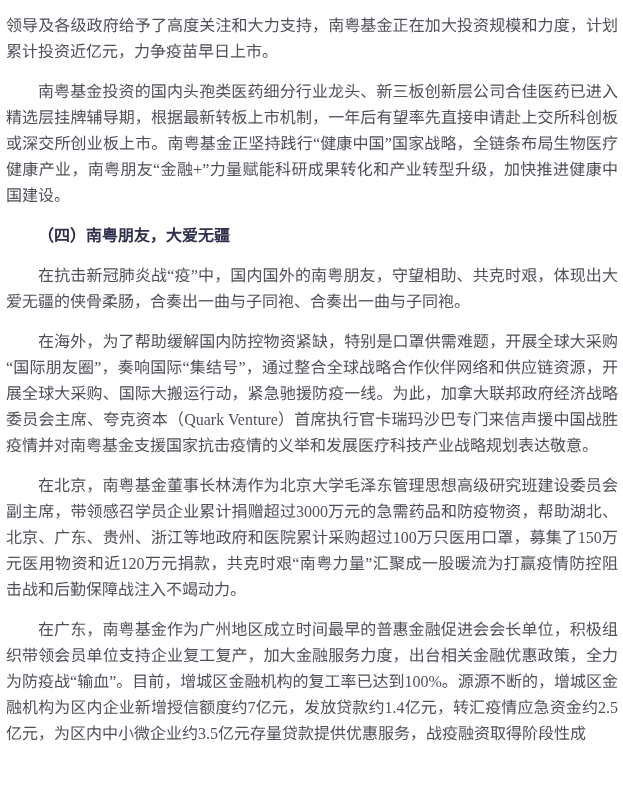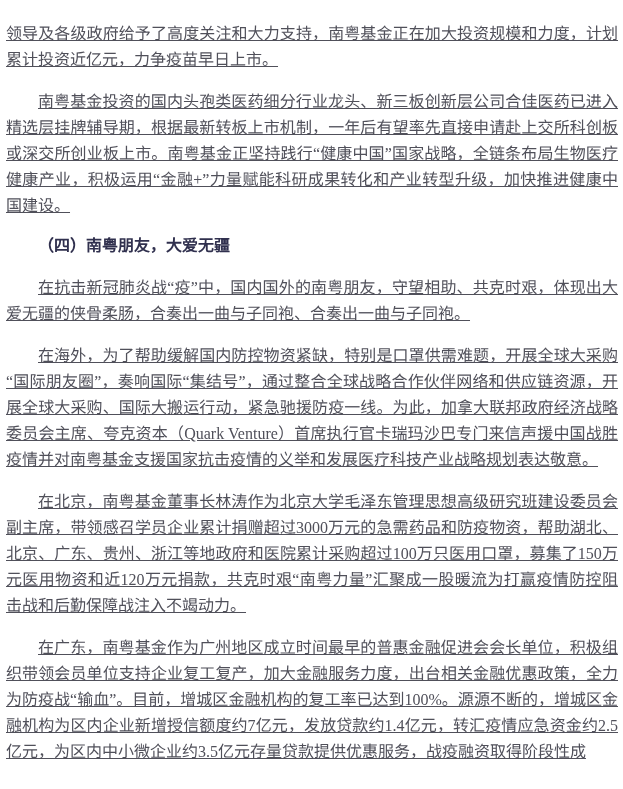--- a/index.html
+++ b/index.html
@@ -18,43 +18,42 @@
       height: 789px;
       padding: 5px 5px 0 6px;
       font-family: "Liberation Serif", "DejaVu Serif", serif;
       font-size: 16px;
       line-height: 26px;
       color: #50505a;
       text-align: justify;
       overflow: hidden;
     }
     .para {
-      margin: 16px 0 14px 0;
+      margin: 8px 0 14px 0;
       text-indent: 2em;
-      text-decoration: underline;
     }
     .para.no-indent {
       text-indent: 0;
     }
     .section-heading {
       margin: 3px 0 14px 0;
       font-size: 16px;
       line-height: 26px;
       font-weight: bold;
       color: #30304e;
       text-indent: 2em;
     }
   </style>
 </head>
 <body>
 
 <main class="doc">
   <p class="para no-indent">领导及各级政府给予了高度关注和大力支持，南粤基金正在加大投资规模和力度，计划累计投资近亿元，力争疫苗早日上市。</p>
 
-  <p class="para">南粤基金投资的国内头孢类医药细分行业龙头、新三板创新层公司合佳医药已进入精选层挂牌辅导期，根据最新转板上市机制，一年后有望率先直接申请赴上交所科创板或深交所创业板上市。南粤基金正坚持践行“健康中国”国家战略，全链条布局生物医疗健康产业，积极运用“金融+”力量赋能科研成果转化和产业转型升级，加快推进健康中国建设。</p>
+  <p class="para">南粤基金投资的国内头孢类医药细分行业龙头、新三板创新层公司合佳医药已进入精选层挂牌辅导期，根据最新转板上市机制，一年后有望率先直接申请赴上交所科创板或深交所创业板上市。南粤基金正坚持践行“健康中国”国家战略，全链条布局生物医疗健康产业，南粤朋友“金融+”力量赋能科研成果转化和产业转型升级，加快推进健康中国建设。</p>
 
   <h3 class="section-heading">（四）南粤朋友，大爱无疆</h3>
 
   <p class="para">在抗击新冠肺炎战“疫”中，国内国外的南粤朋友，守望相助、共克时艰，体现出大爱无疆的侠骨柔肠，合奏出一曲与子同袍、合奏出一曲与子同袍。</p>
 
   <p class="para">在海外，为了帮助缓解国内防控物资紧缺，特别是口罩供需难题，开展全球大采购“国际朋友圈”，奏响国际“集结号”，通过整合全球战略合作伙伴网络和供应链资源，开展全球大采购、国际大搬运行动，紧急驰援防疫一线。为此，加拿大联邦政府经济战略委员会主席、夸克资本（Quark Venture）首席执行官卡瑞玛沙巴专门来信声援中国战胜疫情并对南粤基金支援国家抗击疫情的义举和发展医疗科技产业战略规划表达敬意。</p>
 
   <p class="para">在北京，南粤基金董事长林涛作为北京大学毛泽东管理思想高级研究班建设委员会副主席，带领感召学员企业累计捐赠超过3000万元的急需药品和防疫物资，帮助湖北、北京、广东、贵州、浙江等地政府和医院累计采购超过100万只医用口罩，募集了150万元医用物资和近120万元捐款，共克时艰“南粤力量”汇聚成一股暖流为打赢疫情防控阻击战和后勤保障战注入不竭动力。</p>
 
   <p class="para">在广东，南粤基金作为广州地区成立时间最早的普惠金融促进会会长单位，积极组织带领会员单位支持企业复工复产，加大金融服务力度，出台相关金融优惠政策，全力为防疫战“输血”。目前，增城区金融机构的复工率已达到100%。源源不断的，增城区金融机构为区内企业新增授信额度约7亿元，发放贷款约1.4亿元，转汇疫情应急资金约2.5亿元，为区内中小微企业约3.5亿元存量贷款提供优惠服务，战疫融资取得阶段性成</p>

